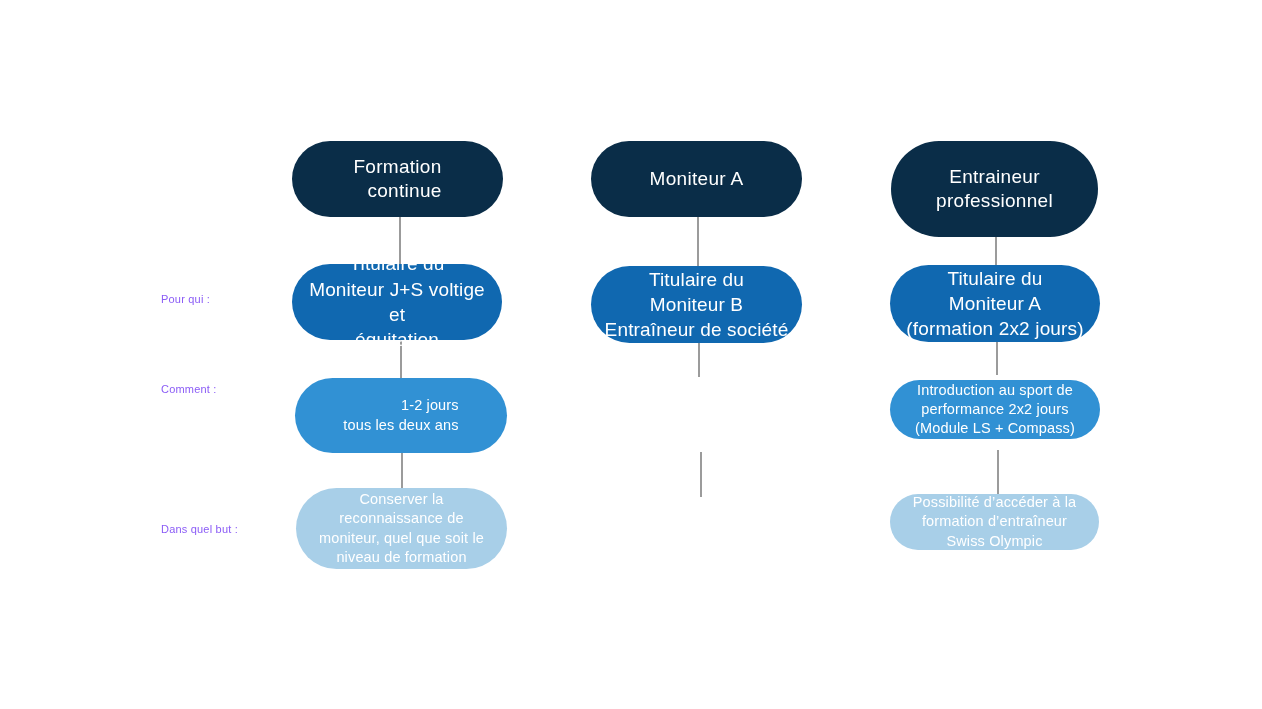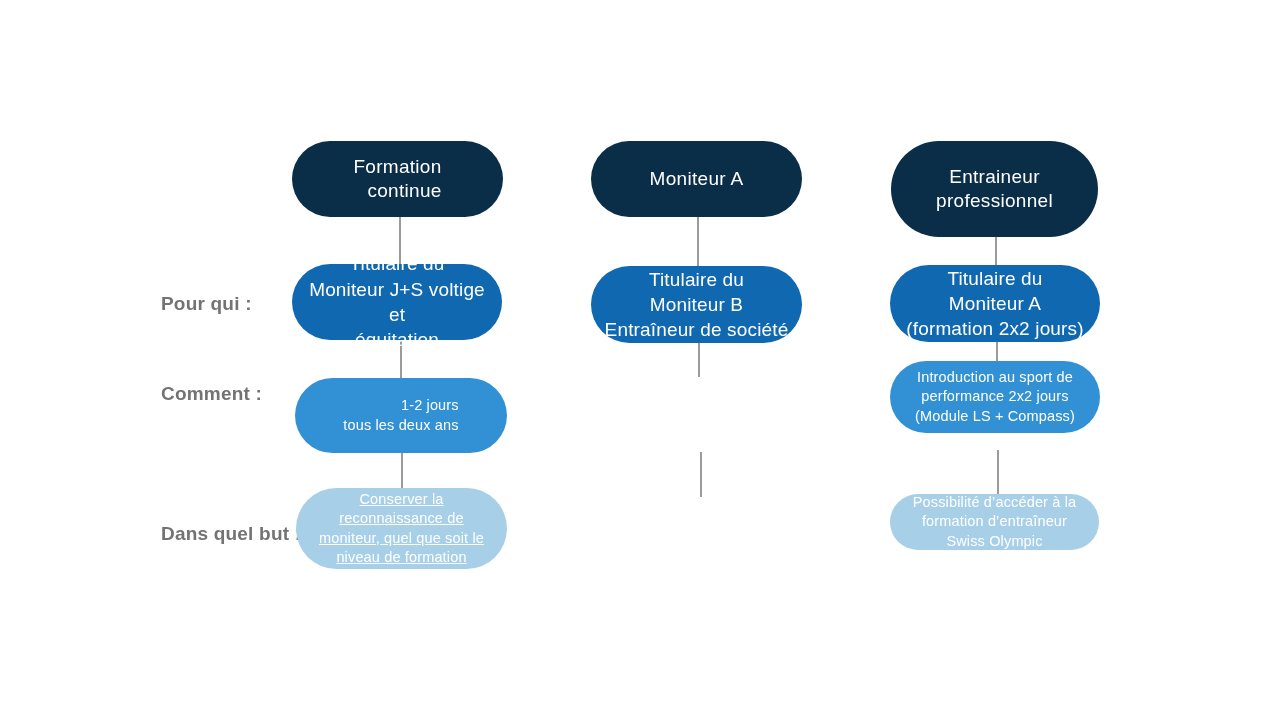--- a/index.html
+++ b/index.html
@@ -15,23 +15,23 @@
     position: relative;
     width: 1262px;
     height: 709px;
     background: #ffffff;
     overflow: hidden;
   }
 
   
   .row-label {
     position: absolute;
-    font-size: 19px;
-    font-weight: bold;
-    color: #737373;
+    font-size: 11px;
+    font-weight: normal;
+    color: #8b5cf6;
     letter-spacing: 0.2px;
     white-space: nowrap;
     line-height: 1;
   }
 
   
   .connector {
     position: absolute;
     width: 1.6px;
     background: #9b9b9b;
@@ -91,21 +91,21 @@
   <div class="node head" style="left:292px; top:141px; width:211px; height:76px;text-align:right;">Formation
 continue</div>
 
   <div class="node tier1" style="left:292px; top:264px; width:210px; height:76px;">Titulaire du
 Moniteur J+S voltige et
 équitation</div>
 
   <div class="node tier2" style="left:295px; top:378px; width:212px; height:75px;text-align:right;">1-2 jours
 tous les deux ans</div>
 
-  <div class="node tier3" style="left:296px; top:488px; width:211px; height:81px;text-decoration:underline;">Conserver la
+  <div class="node tier3" style="left:296px; top:488px; width:211px; height:81px;">Conserver la
 reconnaissance de
 moniteur, quel que soit le
 niveau de formation</div>
 
   <div class="connector" style="left:697px; top:216px; height:51px;"></div>
   <div class="connector" style="left:698px; top:343px; height:34px;"></div>
   <div class="connector" style="left:700px; top:452px; height:45px;"></div>
 
   <div class="node head" style="left:591px; top:141px; width:211px; height:76px;">Moniteur A</div>
 
@@ -119,21 +119,21 @@
   <div class="connector" style="left:996px; top:342px; height:33px;"></div>
   <div class="connector" style="left:997px; top:450px; height:45px;"></div>
 
   <div class="node head" style="left:891px; top:141px; width:207px; height:96px;">Entraineur
 professionnel</div>
 
   <div class="node tier1" style="left:890px; top:265px; width:210px; height:77px;">Titulaire du
 Moniteur A
 (formation 2x2 jours)</div>
 
-  <div class="node tier2" style="left:890px; top:361px; width:210px; height:72px;">Introduction au sport de
+  <div class="node tier2" style="left:890px; top:380px; width:210px; height:59px;">Introduction au sport de
 performance 2x2 jours
 (Module LS + Compass)</div>
 
   <div class="node tier3" style="left:890px; top:494px; width:209px; height:56px;">Possibilité d’accéder à la
 formation d’entraîneur
 Swiss Olympic</div>
 
 </div>
 
 </body></html>

